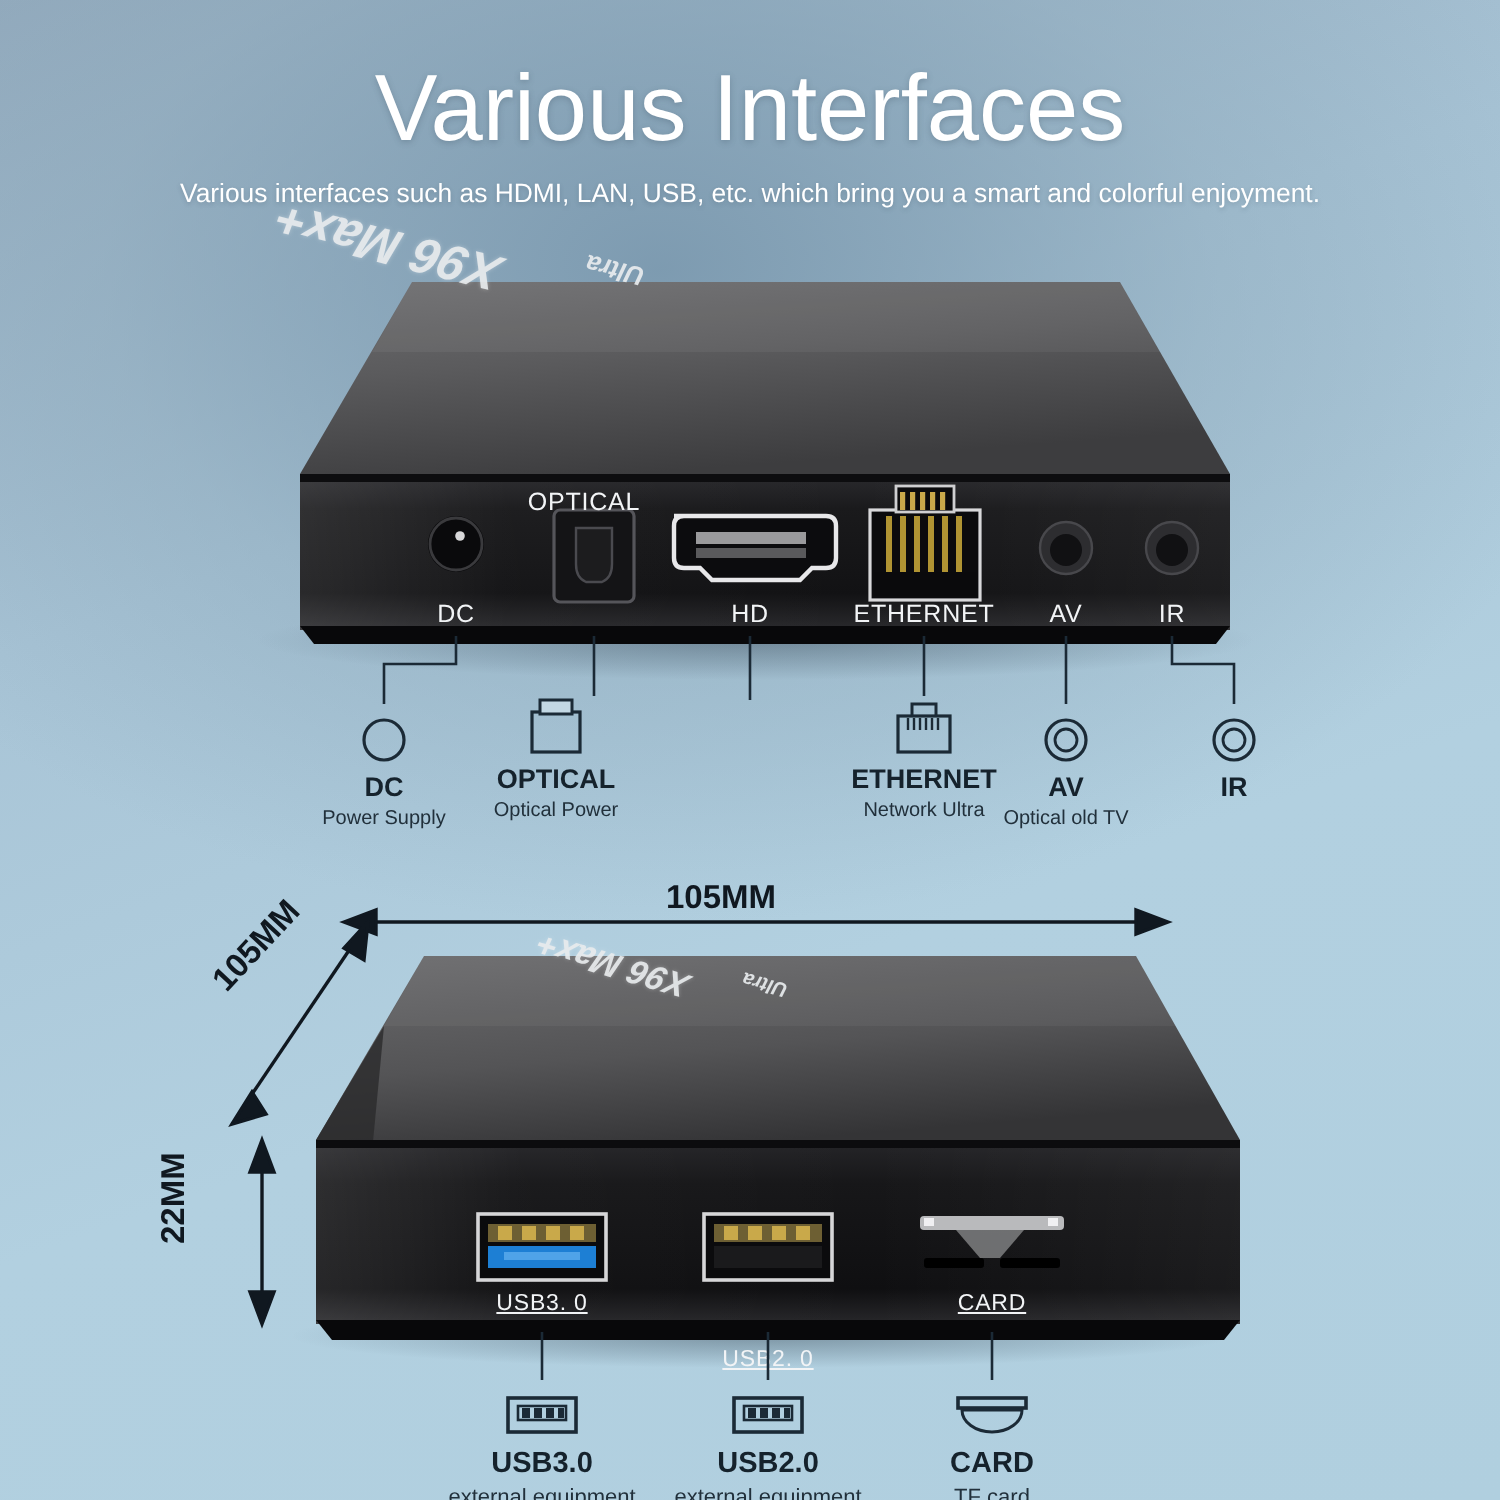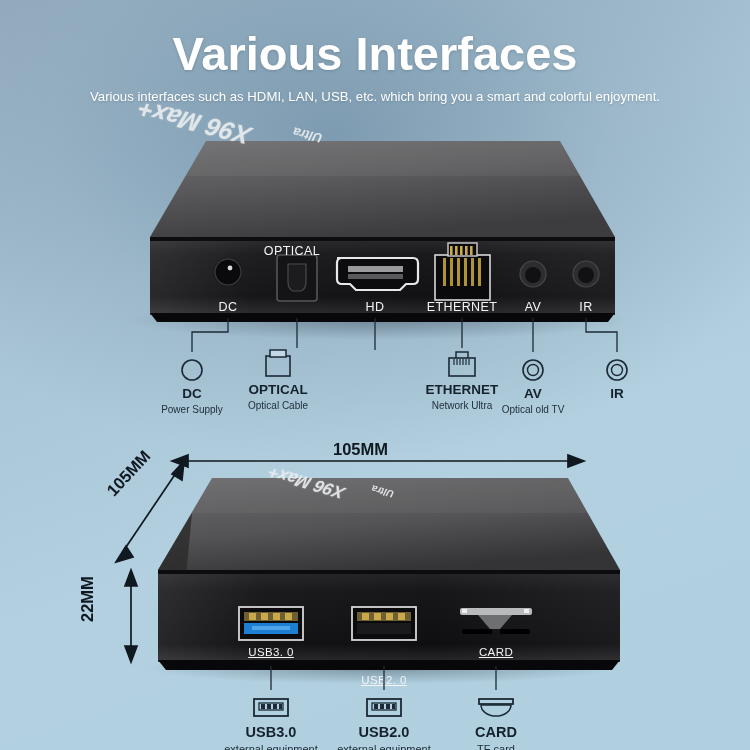--- a/index.html
+++ b/index.html
@@ -23,21 +23,21 @@
   }
 
   
   #title {
     position: absolute;
     top: 26px;
     left: 0;
     width: 750px;
     text-align: center;
     font-size: 47px;
-    font-weight: bold;
+    font-weight: normal;
     color: #ffffff;
     letter-spacing: 0px;
     text-shadow: 0 1px 3px rgba(60,80,95,0.30);
   }
   #subtitle {
     position: absolute;
     top: 89px;
     left: 0;
     width: 750px;
     text-align: center;
@@ -280,21 +280,21 @@
   </div>
 
   <div class="legend-item" style="left:278px; top:348px;">
     <div class="legend-icon">
       <svg width="34" height="30" viewBox="0 0 34 30">
         <rect x="5" y="8" width="24" height="20" fill="none" stroke="#1b2a36" stroke-width="1.6"></rect>
         <rect x="9" y="2" width="16" height="7" fill="#c3d8e4" stroke="#1b2a36" stroke-width="1.5"></rect>
       </svg>
     </div>
     <div class="legend-name">OPTICAL</div>
-    <div class="legend-desc">Optical Cable</div>
+    <div class="legend-desc">Optical Power</div>
   </div>
 
 
   <div class="legend-item" style="left:462px; top:348px;">
     <div class="legend-icon">
       <svg width="34" height="30" viewBox="0 0 34 30">
         <rect x="4" y="10" width="26" height="18" fill="none" stroke="#1b2a36" stroke-width="1.6"></rect>
         <path d="M11,10 L11,4 h12 v6" fill="none" stroke="#1b2a36" stroke-width="1.5"></path>
         <g stroke="#1b2a36" stroke-width="1.2">
           <line x1="9" y1="11" x2="9" y2="17"></line>

